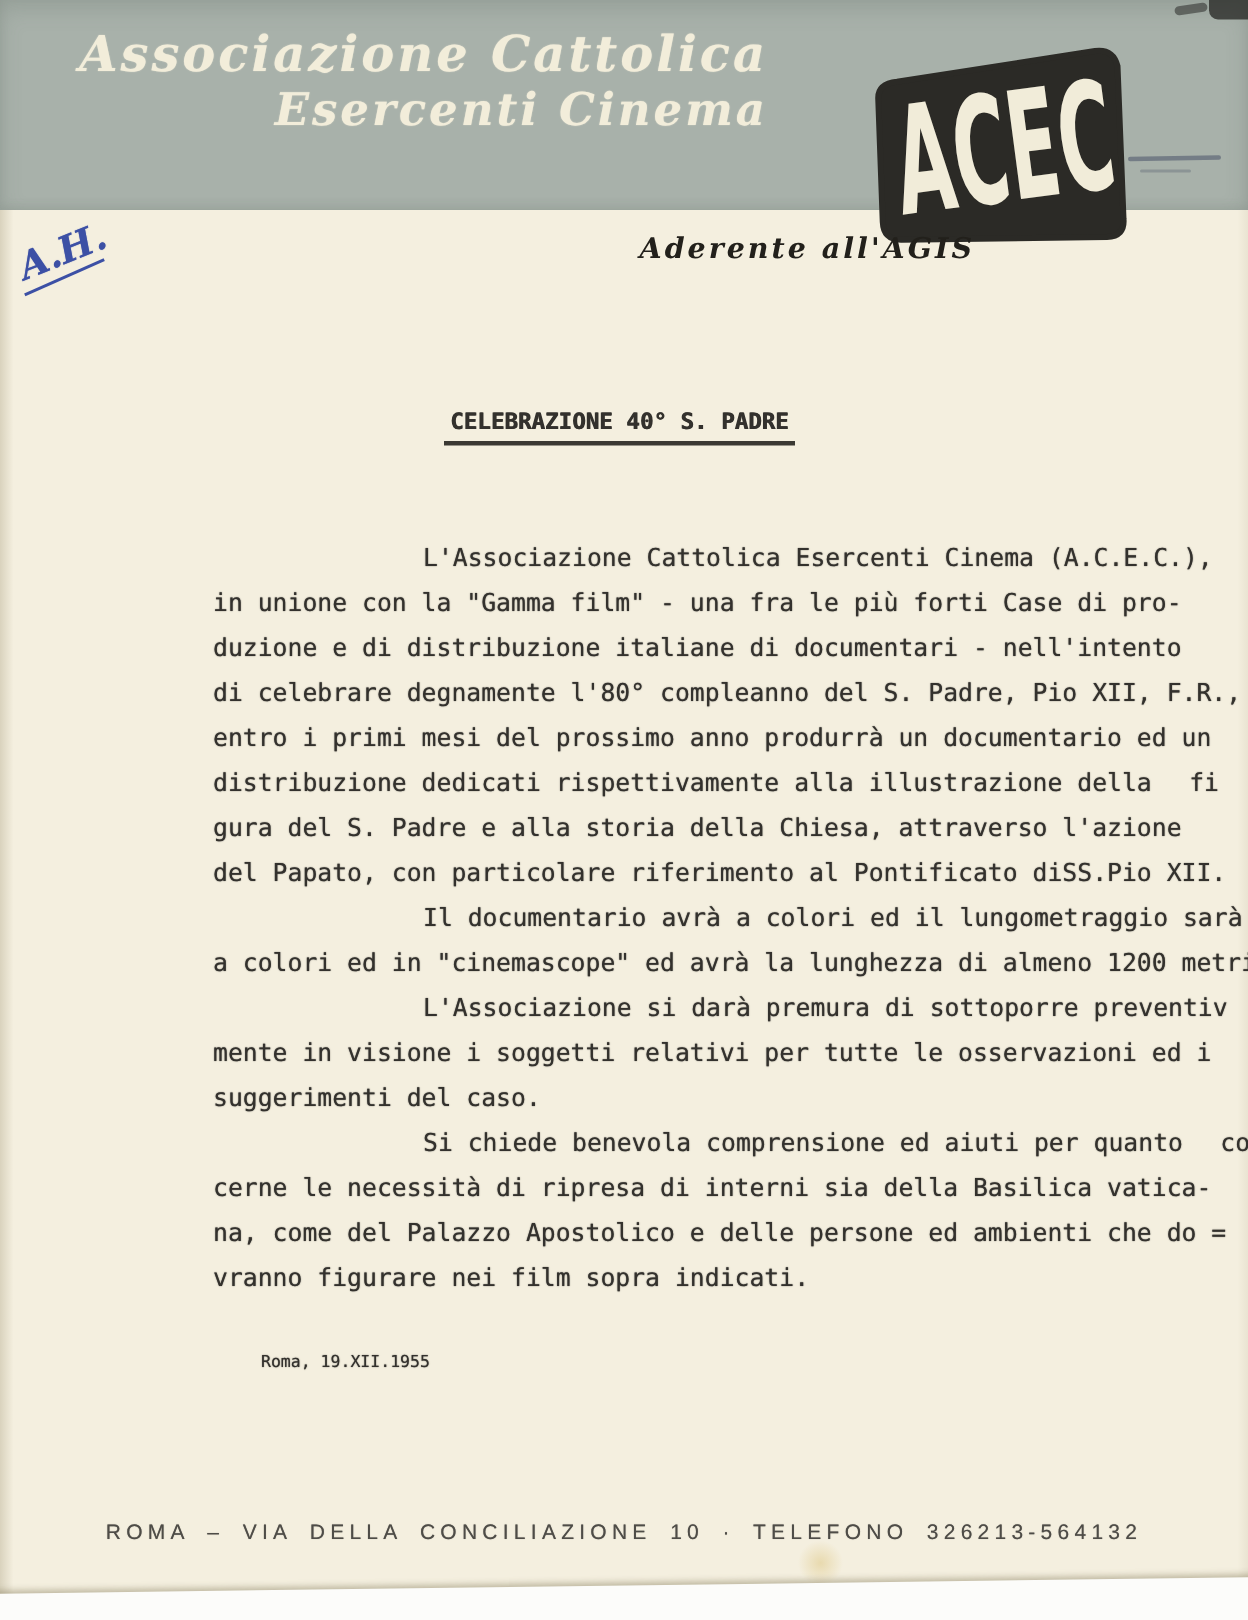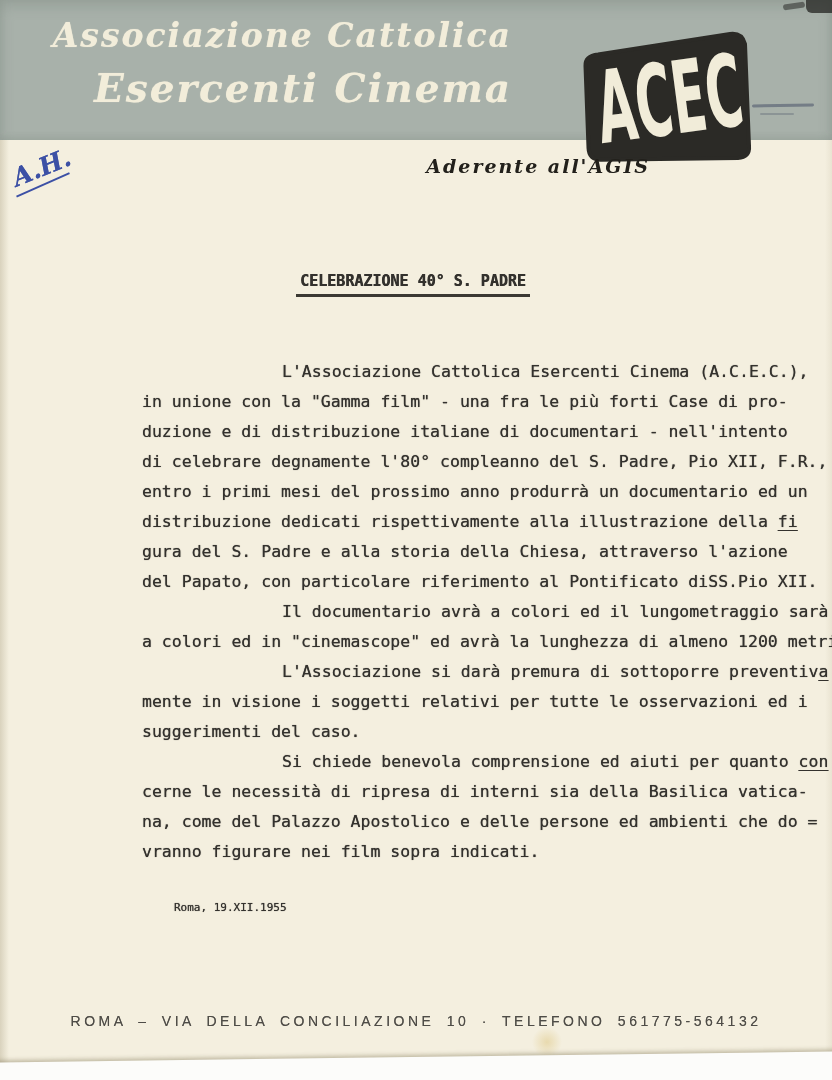--- a/index.html
+++ b/index.html
@@ -32,21 +32,21 @@
     background:var(--band,#a8b1aa);
     box-shadow:inset 0 6px 14px rgba(88,98,92,.22), inset 0 -3px 6px rgba(88,98,92,.12);
   }
   .org{
     position:absolute;top:17px;left:0;width:512px;text-align:right;
     font-family:"DejaVu Serif",serif;font-style:italic;font-weight:bold;
     color:var(--cream-text,#f2edda);
     text-shadow:0 0 1px rgba(242,237,218,.65);
   }
   .org .l1{font-size:33px;letter-spacing:2px;line-height:38px;}
-  .org .l2{font-size:39px;letter-spacing:2px;line-height:38px;margin-top:14px;}
+  .org .l2{font-size:30px;letter-spacing:2px;line-height:38px;}
   .affiliation{
     position:absolute;top:155px;left:250px;width:400px;text-align:right;
     font-family:"DejaVu Serif",serif;font-style:italic;font-weight:bold;
     font-size:19px;letter-spacing:2px;color:#22201b;
   }
   
   .logo{position:absolute;left:572px;top:20px;width:190px;height:150px;}
   
   .initials{
     position:absolute;left:12px;top:153px;
@@ -77,21 +77,21 @@
   }
   .bodytext{
     position:absolute;left:142px;top:357px;width:695px;
     font-family:"DejaVu Sans Mono",monospace;font-size:16.5px;line-height:30px;
     color:var(--ink,#33312d);
     text-shadow:0 0 .8px rgba(45,43,40,.85);
   }
   .tl{height:30px;}
   .tl span{white-space:pre;}
   .tl.ind{padding-left:140px;}
-  .u{text-decoration:underline;text-underline-offset:3px;}
+  .u{text-underline-offset:3px;margin-left:15px;}
   .dateline{
     position:absolute;left:174px;top:901px;
     font-family:"DejaVu Sans Mono",monospace;font-size:11px;
     color:var(--ink,#33312d);
     text-shadow:0 0 .8px rgba(45,43,40,.85);
     white-space:pre;
   }
   
   .footer{
     position:absolute;left:0;top:1013px;width:832px;text-align:center;
@@ -146,13 +146,13 @@
   <div class="tl"><span>mente in visione i soggetti relativi per tutte le osservazioni ed i</span><span class="u"></span></div>
   <div class="tl"><span>suggerimenti del caso.</span><span class="u"></span></div>
   <div class="tl ind"><span>Si chiede benevola comprensione ed aiuti per quanto </span><span class="u">con</span></div>
   <div class="tl"><span>cerne le necessità di ripresa di interni sia della Basilica vatica-</span><span class="u"></span></div>
   <div class="tl"><span>na, come del Palazzo Apostolico e delle persone ed ambienti che do =</span><span class="u"></span></div>
   <div class="tl"><span>vranno figurare nei film sopra indicati.</span><span class="u"></span></div>
 </div>
 
 <div class="dateline">Roma, 19.XII.1955</div>
 
-<div class="footer">ROMA – VIA DELLA CONCILIAZIONE 10 · TELEFONO 561775-564132</div>
+<div class="footer">ROMA – VIA DELLA CONCILIAZIONE 10 · TELEFONO 326213-564132</div>
 
 </body></html>

